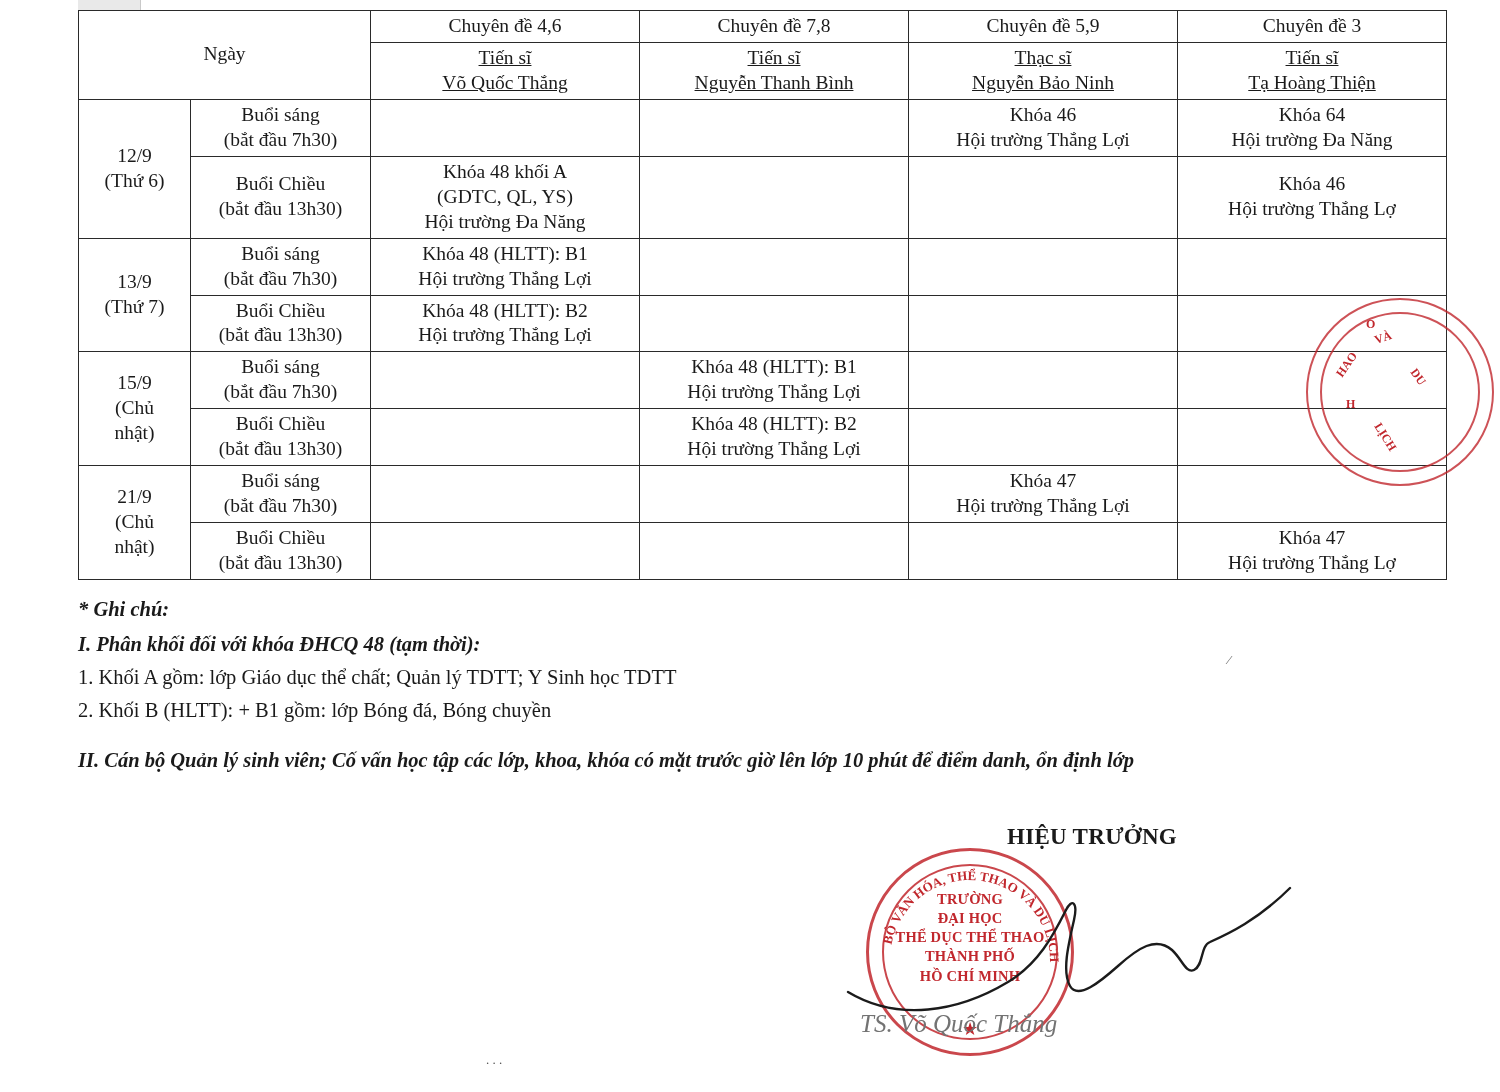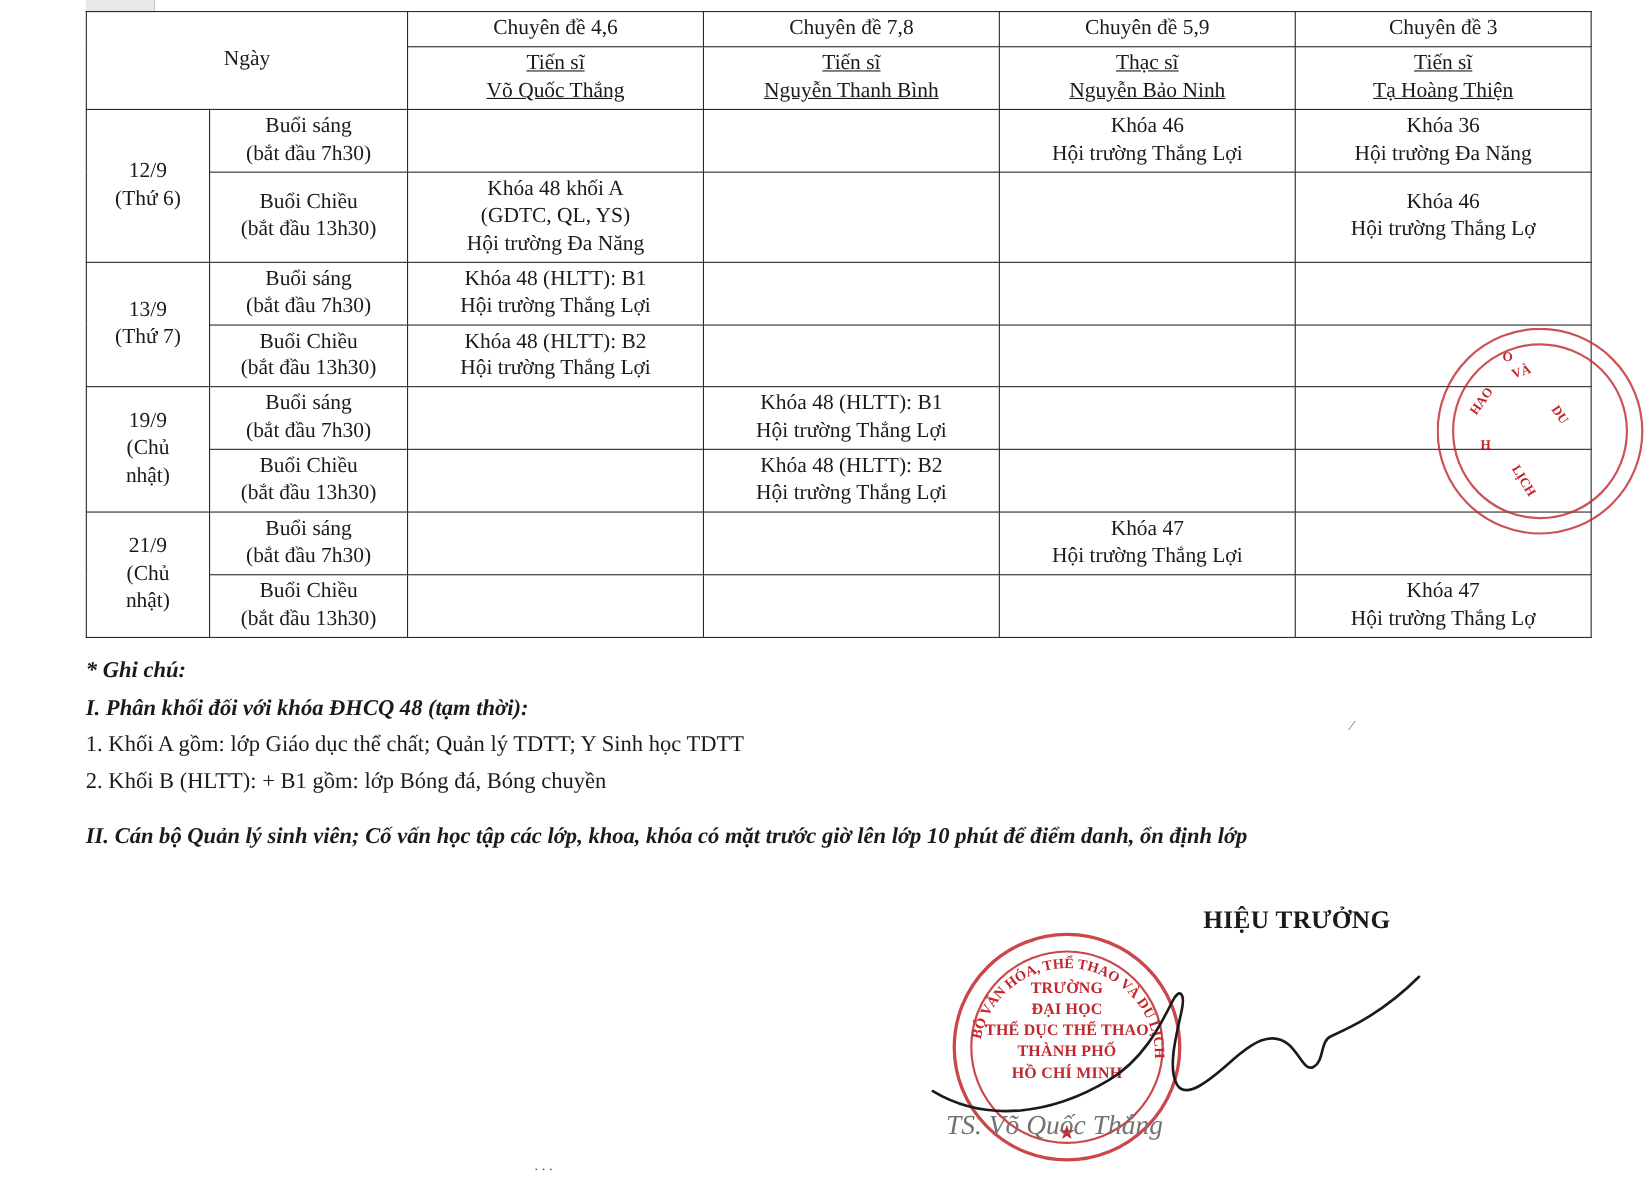--- a/index.html
+++ b/index.html
@@ -112,24 +112,24 @@
     font-style: italic;
   }
   .notes .n-head2 {
     font-weight: bold;
     font-style: italic;
     margin-top: 18px;
   }
 
   .sign-block {
     position: absolute;
-    left: 844px;
+    left: 882px;
     top: 824px;
     width: 420px;
-    text-align: right;
+    text-align: center;
   }
   .sign-title {
     font-weight: bold;
     font-size: 23px;
     letter-spacing: .3px;
   }
   .sign-name {
     position: absolute;
     left: 860px;
     top: 1010px;
@@ -272,21 +272,21 @@
         </td>
         <td>
           <span class="cell-line"></span>
           <span class="cell-line"></span>
         </td>
         <td>
           <span class="cell-line">Khóa 46</span>
           <span class="cell-line">Hội trường Thắng Lợi</span>
         </td>
         <td>
-          <span class="cell-line">Khóa 36</span>
+          <span class="cell-line">Khóa 64</span>
           <span class="cell-line">Hội trường Đa Năng</span>
         </td>
       </tr>
       <tr>
         <td class="sesscell">
           <span class="cell-line">Buổi Chiều</span>
           <span class="cell-line">(bắt đầu 13h30)</span>
         </td>
         <td>
           <span class="cell-line">Khóa 48 khối A</span>
@@ -345,21 +345,21 @@
         <td>
           <span class="cell-line"></span>
         </td>
         <td>
           <span class="cell-line"></span>
         </td>
       </tr>
 
       <tr>
         <td rowspan="2" class="daycell">
-          <span class="cell-line">19/9</span>
+          <span class="cell-line">15/9</span>
           <span class="cell-line">(Chủ nhật)</span>
         </td>
         <td class="sesscell">
           <span class="cell-line">Buổi sáng</span>
           <span class="cell-line">(bắt đầu 7h30)</span>
         </td>
         <td>
           <span class="cell-line"></span>
         </td>
         <td>

